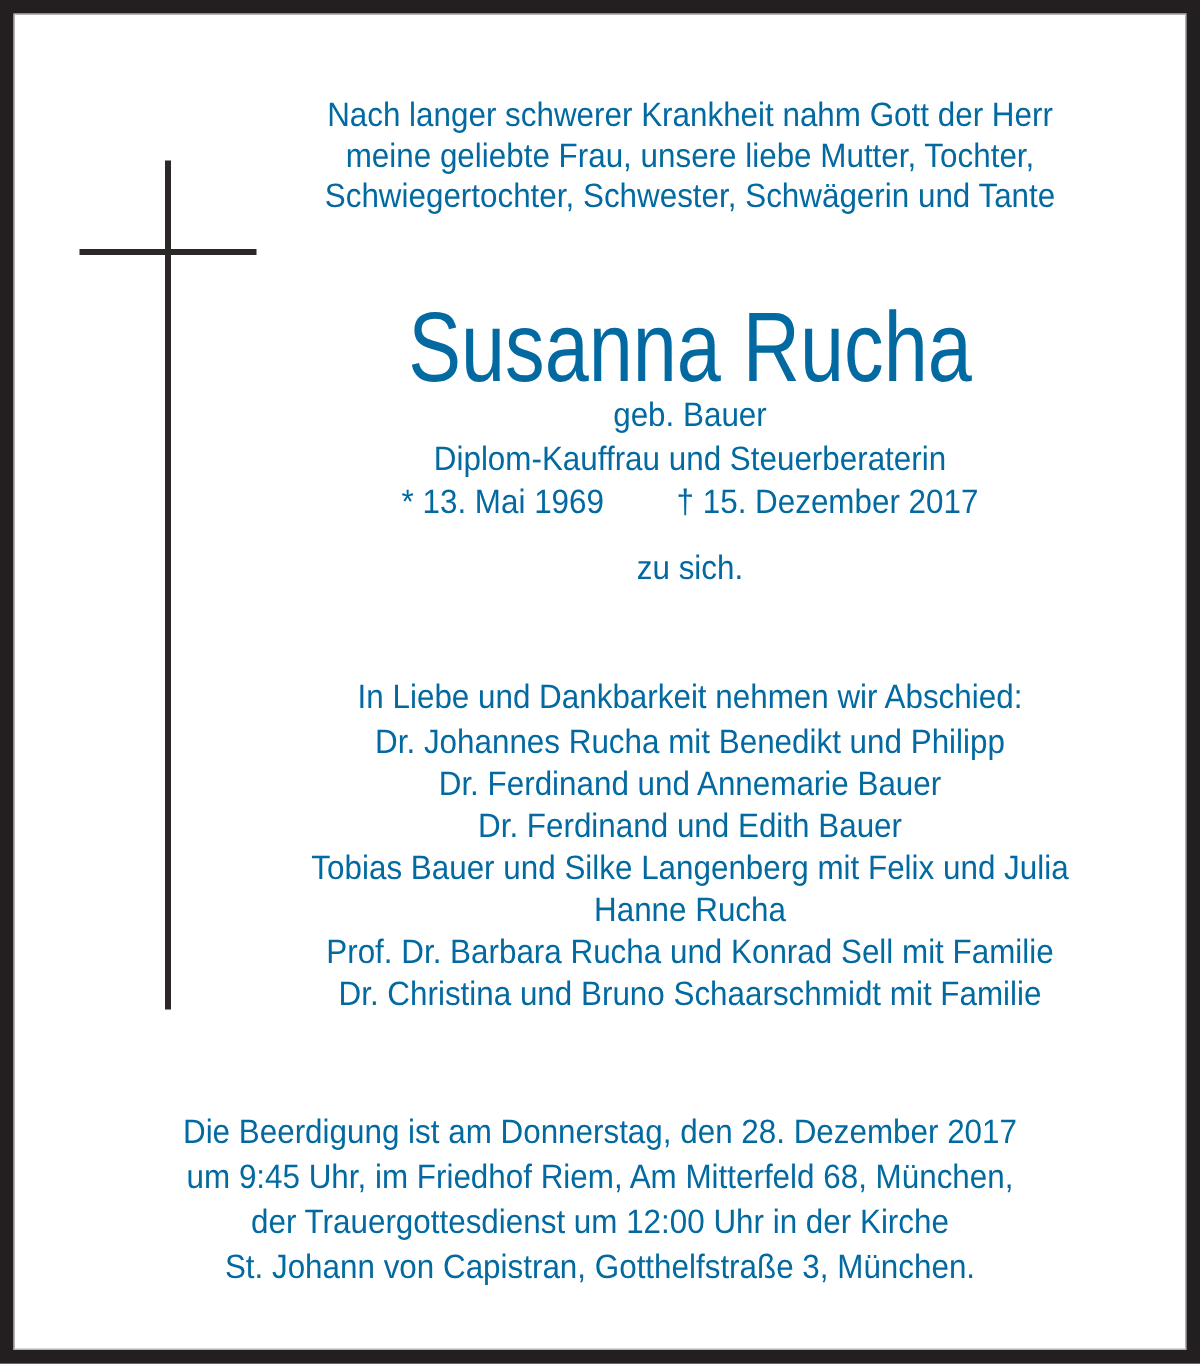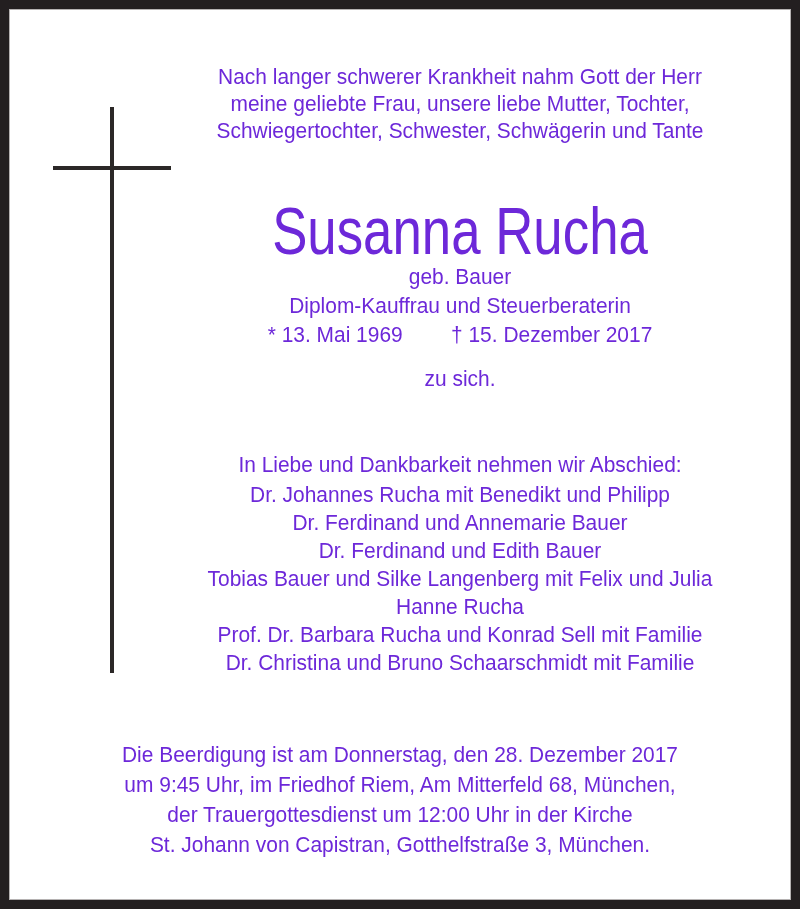--- a/index.html
+++ b/index.html
@@ -9,21 +9,21 @@
   }
   .page {
     position: relative;
     width: 800px;
     height: 909px;
     box-sizing: border-box;
     background: #ffffff;
     border: 9px solid #231f20;
     box-shadow: inset 0 0 0 1px #b5b2b2;
     font-family: "Liberation Sans", sans-serif;
-    color: #6d28d9;
+    color: #0369a1;
     overflow: hidden;
   }
   .block {
     position: absolute;
     text-align: center;
   }
   .condense {
     transform: scaleX(0.93);
   }
   #intro {

